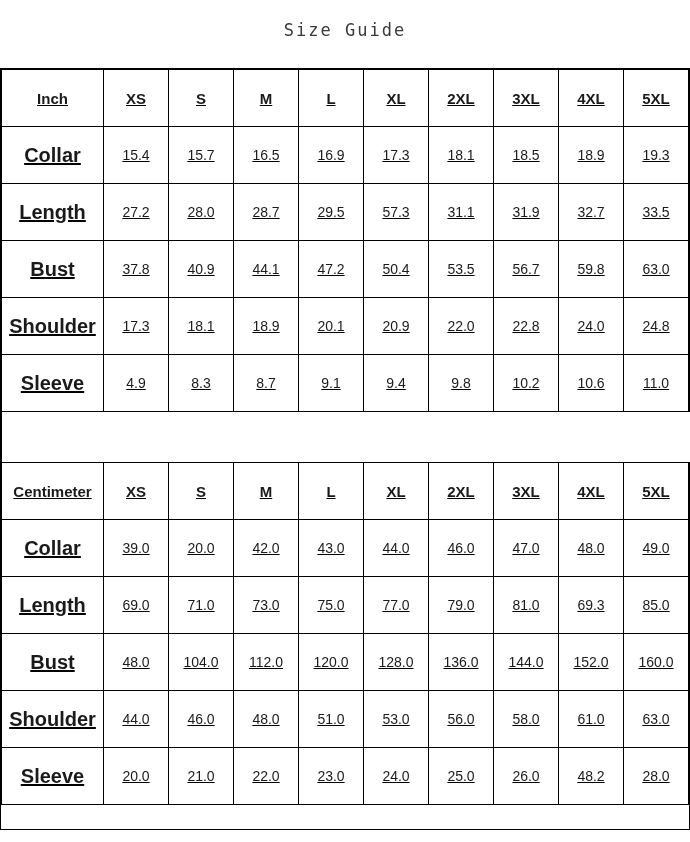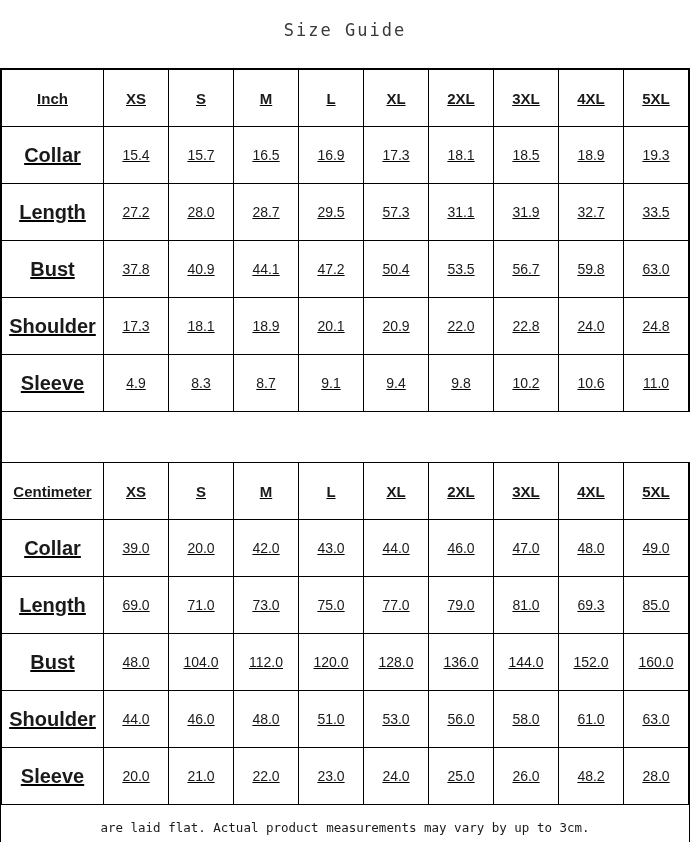--- a/index.html
+++ b/index.html
@@ -274,17 +274,16 @@
           <td>24.0</td>
           <td>25.0</td>
           <td>26.0</td>
           <td>48.2</td>
           <td>28.0</td>
         </tr>
       </tbody>
     </table>
 
     <div class="footer-note">
-      <span class="footer-line">are laid flat. Actual product measurements may vary by up to 3cm.</span>
     </div>
 
   </div>
 </div>
 
 </body></html>

